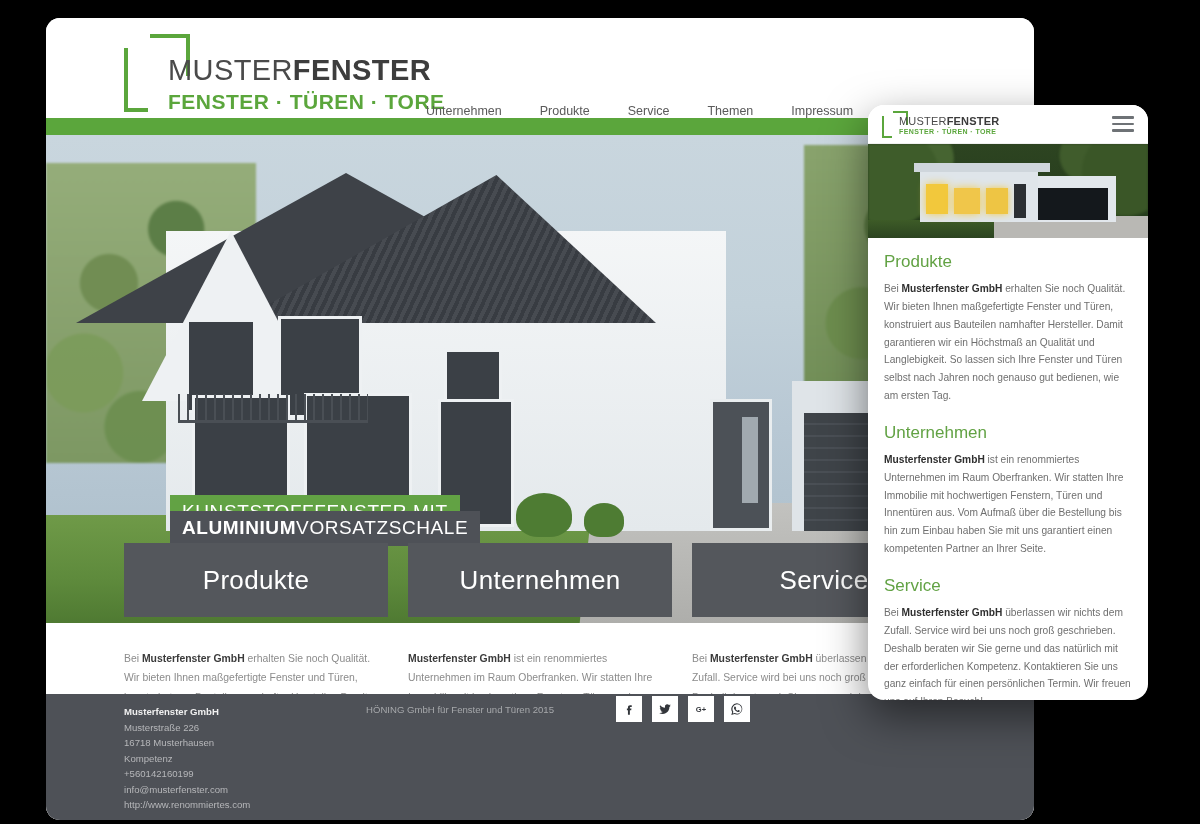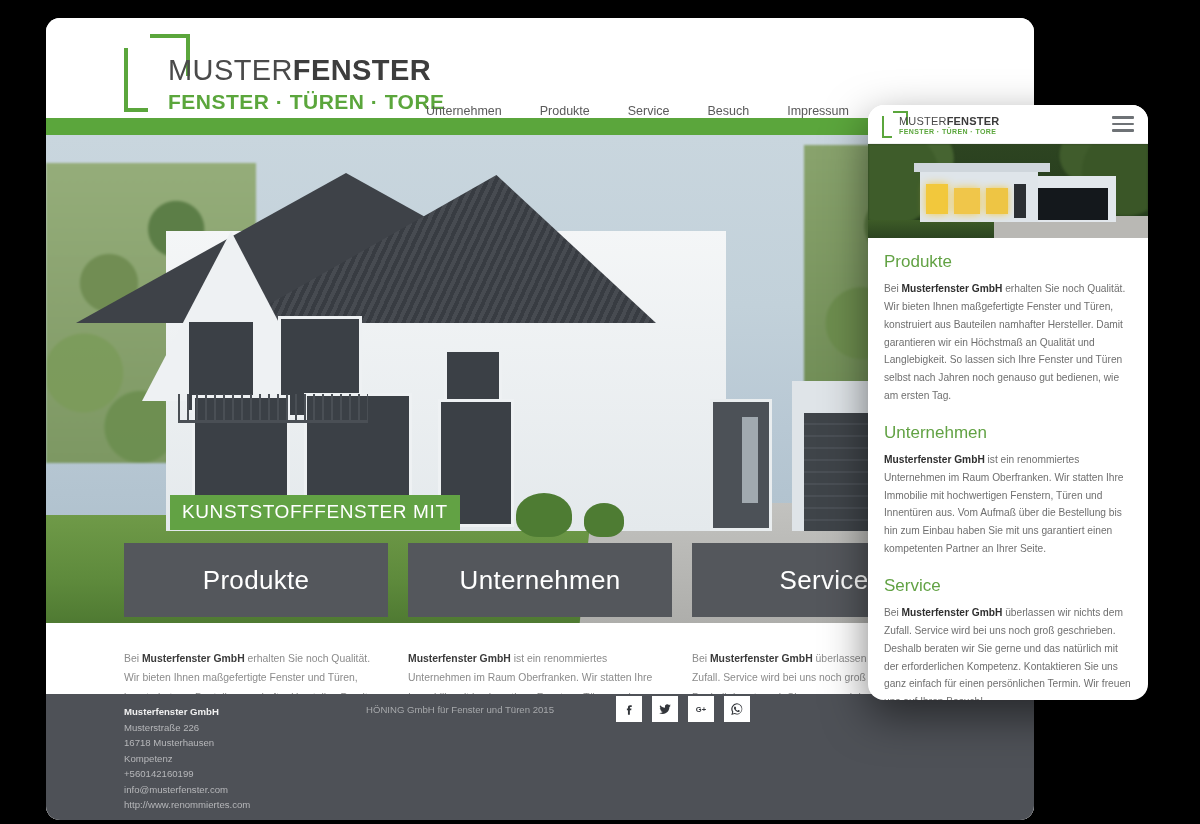--- a/index.html
+++ b/index.html
@@ -172,21 +172,21 @@
             <div class="ht"></div>
         </div>
         <div class="logo-name"><span>MUSTER</span><span class="b">FENSTER</span></div>
         <div class="logo-sub">FENSTER · TÜREN · TORE</div>
       </div>
 
       <nav class="d-nav">
         <a href="#">Unternehmen</a>
         <a href="#">Produkte</a>
         <a href="#">Service</a>
-        <a href="#">Besuch</a>
+        <a href="#">Themen</a>
         <a href="#">Impressum</a>
         <a href="#">Kontakt</a>
         <a href="#">Impressum</a>
       </nav>
     </div>
 
     <div class="green-bar"></div>
 
     <div class="hero">
       <div class="hero-sky"></div>
@@ -209,20 +209,21 @@
       <div class="balc" style="left:132px;bottom:200px;width:190px;height:26px;"></div>
 
       <div class="garage"></div>
       <div class="garage-door"></div>
       <div class="door"></div>
       <div class="door-glass"></div>
       <div class="bush" style="left:470px;"></div>
       <div class="bush" style="left:538px;width:40px;height:34px;"></div>
 
       <div class="cap1">KUNSTSTOFFFENSTER MIT</div>
+      <div class="cap2"><b>ALUMINIUM</b><span>VORSATZSCHALE</span></div>
 
       <div class="tiles">
         <div class="tile">Produkte</div>
         <div class="tile">Unternehmen</div>
         <div class="tile">Service</div>
       </div>
     </div>
 
     <div class="cols">
       <div class="col"><span>Bei </span><b>Musterfenster GmbH</b><span> erhalten Sie noch Qualität. Wir bieten Ihnen maßgefertigte Fenster und Türen, konstruiert aus Bauteilen namhafter Hersteller. Damit garantieren wir ein Höchstmaß an Qualität und Langlebigkeit. So lassen sich Ihre Fenster und Türen selbst nach Jahren noch genauso gut bedienen, wie am ersten Tag.</span></div>

